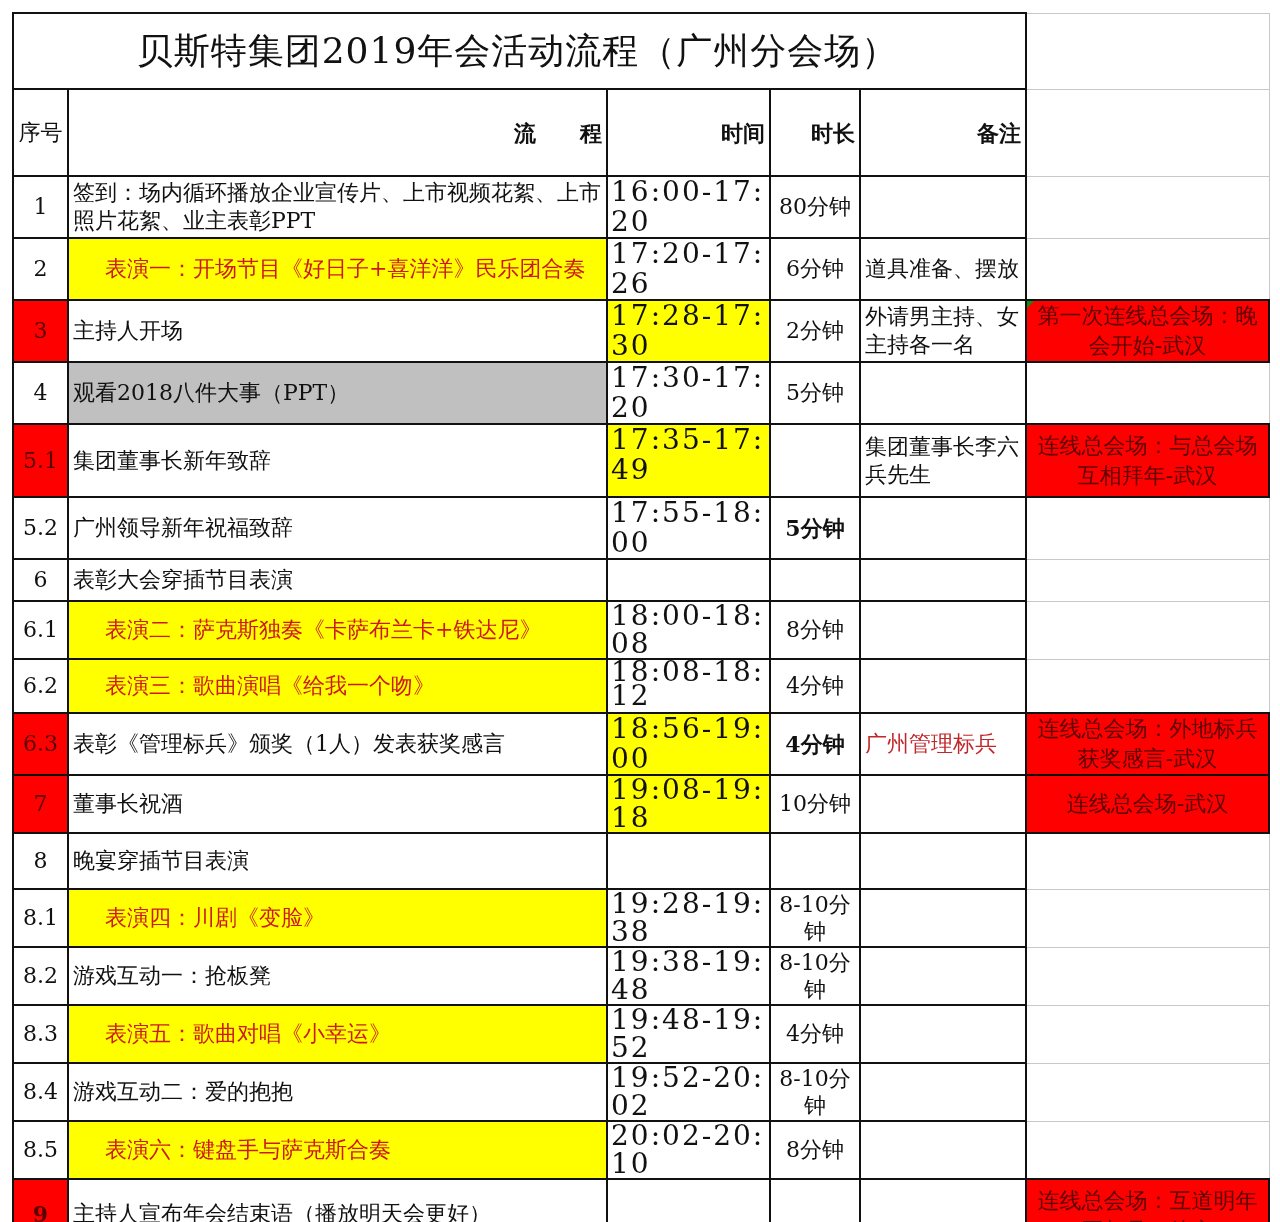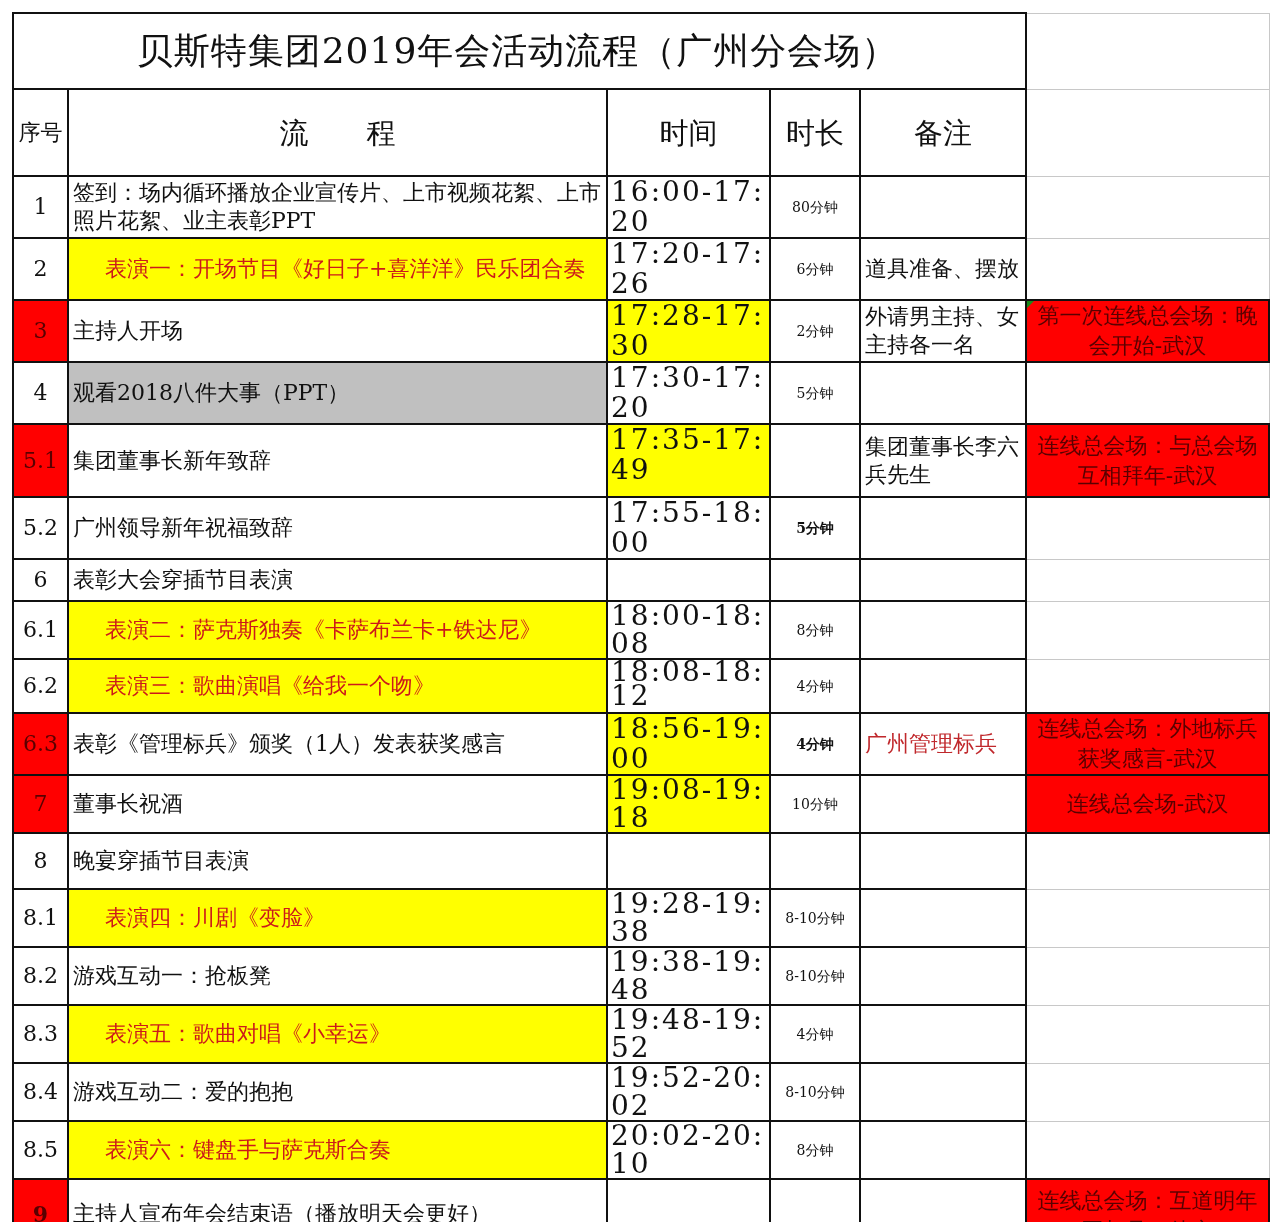--- a/index.html
+++ b/index.html
@@ -4,23 +4,23 @@
 <style>
   html, body { margin:0; padding:0; background:#ffffff; }
   body { width:1280px; height:1222px; position:relative; overflow:hidden;
          font-family:"DejaVu Serif","Liberation Serif",serif; color:#111; }
   .sheet { position:absolute; left:12px; top:12px; }
   table { border-collapse:collapse; table-layout:fixed; }
   td { padding:0 4px; overflow:hidden; vertical-align:middle; font-size:22px; line-height:30px; white-space:normal; word-break:break-all; }
   td.b { border:2px solid #111; }
   td.g { border:1px solid #c8c8c8; }
   td.title { font-size:36px; text-align:center; padding-left:0; letter-spacing:1px; }
-  td.hdr { font-size:29px; text-align:center; }
+  td.hdr { font-size:22px; text-align:right;font-weight:bold; }
   td.seq { text-align:center; padding:0; font-size:22px; }
-  td.dur { text-align:center; padding:0 2px; font-size:14px; }
+  td.dur { text-align:center; padding:0 2px; font-size:22px; }
   td.time { font-size:28px; letter-spacing:2px; line-height:30px; padding-left:3px; vertical-align:top; }
   td.extra { text-align:center; font-size:22px; line-height:30px; padding:0 4px; }
   .bg-yellow { background:#ffff00; }
   .bg-red { background:#ff0000; }
   .bg-gray { background:#c0c0c0; }
   .fg-red { color:#cc1a1a;padding-left:36px; }
   .fg-darkred { color:#5a0000; }
   .fg-mred { color:#c0282c;margin-top:24px; }
   .bold { font-weight:bold; }
   .hdr-seq { line-height:36px; font-size:26px;margin-top:16px; }

